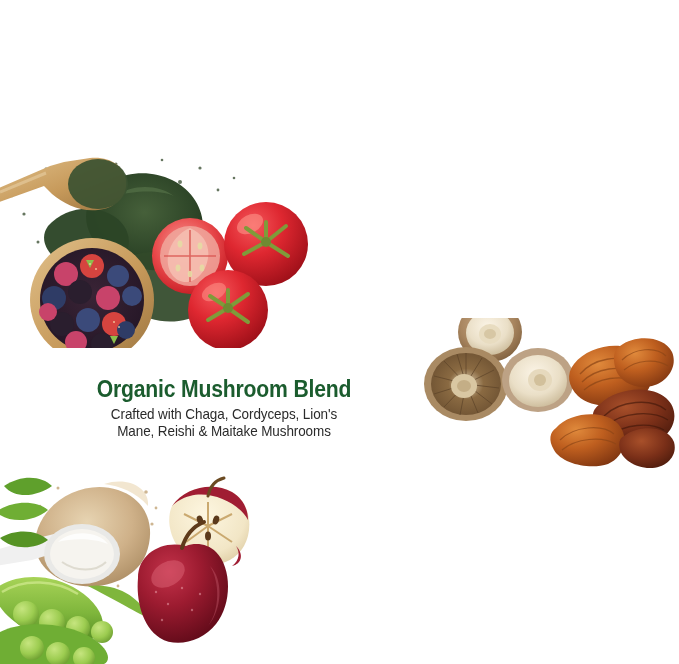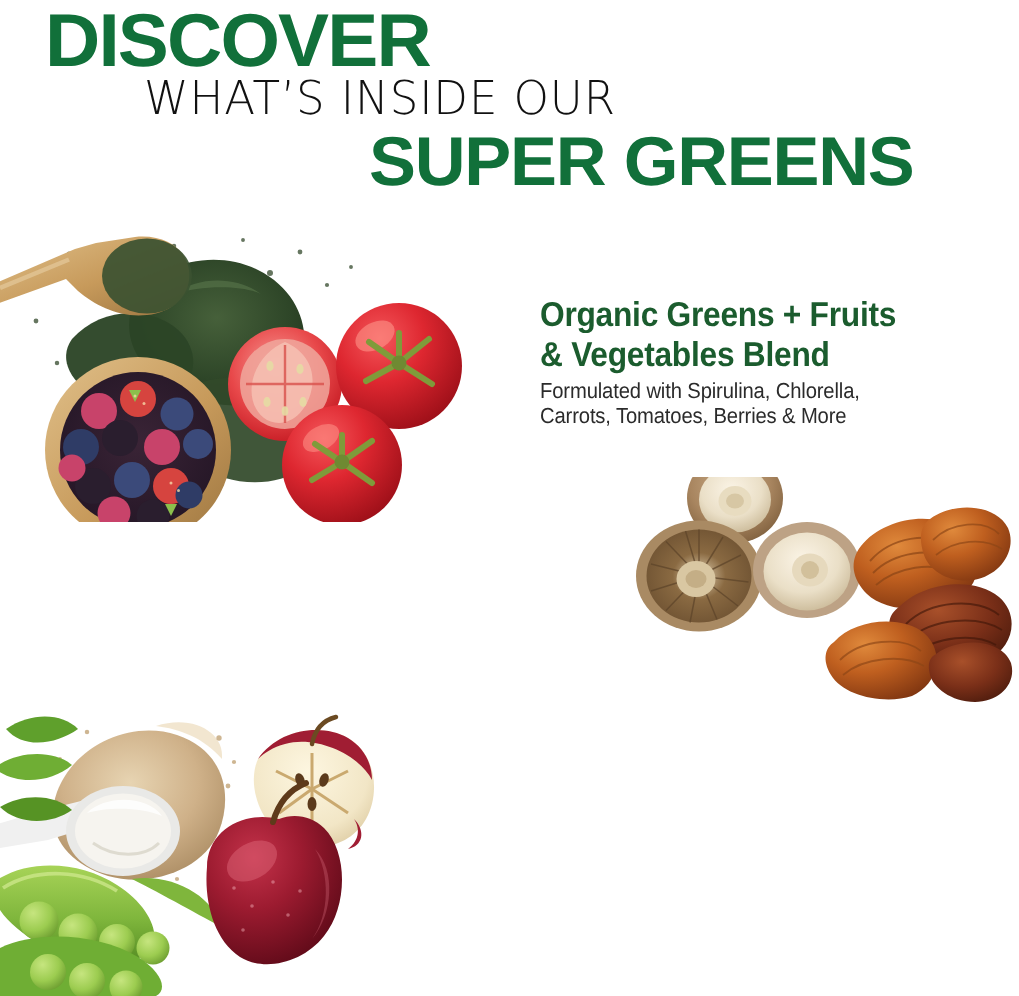--- a/index.html
+++ b/index.html
@@ -110,25 +110,20 @@
   #photo-mushrooms { left: 424px; top: 318px; width: 252px; height: 152px; }
   #photo-prebiotics { left: -4px; top: 462px; width: 268px; height: 202px; }
 
   .ph-svg { display: block; width: 100%; height: 100%; }
 </style>
 </head>
 <body>
 
 <div id="page">
 
-  <div class="headline">
-    <div class="hl-discover">DISCOVER</div>
-    <div class="hl-whats">WHAT’S INSIDE OUR</div>
-    <div class="hl-super">SUPER GREENS</div>
-  </div>
 
   <div class="photo" id="photo-greens">
     <svg class="ph-svg" viewBox="0 0 352 210" xmlns="http://www.w3.org/2000/svg" aria-hidden="true">
       <defs>
         <radialGradient id="gTom" cx="35%" cy="28%" r="78%">
           <stop offset="0%" stop-color="#f4565a"></stop>
           <stop offset="45%" stop-color="#de2730"></stop>
           <stop offset="100%" stop-color="#9c0f18"></stop>
         </radialGradient>
         <radialGradient id="gTomCut" cx="42%" cy="35%" r="72%">
@@ -265,26 +260,20 @@
             <path d="M234 170 L254 156"></path>
           <path d="M234 170 L214 182"></path>
             <path d="M234 170 L254 184"></path>
           <path d="M234 170 L234 152"></path>
         </g>
         <circle cx="234" cy="170" r="5" fill="#6f8a32"></circle>
       </g>
     </svg>
   </div>
 
-  <div class="block" id="block-greens">
-    <div class="blk-title">Organic Greens + Fruits</div>
-    <div class="blk-title">&amp; Vegetables Blend</div>
-    <div class="blk-sub">Formulated with Spirulina, Chlorella,</div>
-    <div class="blk-sub" style="margin-top:0">Carrots, Tomatoes, Berries &amp; More</div>
-  </div>
 
   <div class="photo" id="photo-mushrooms">
     <svg class="ph-svg" viewBox="0 0 252 152" xmlns="http://www.w3.org/2000/svg" aria-hidden="true">
       <defs>
         <radialGradient id="gReishi" cx="35%" cy="30%" r="80%">
           <stop offset="0%" stop-color="#e08a3c"></stop>
           <stop offset="45%" stop-color="#bf5f1f"></stop>
           <stop offset="100%" stop-color="#7d3410"></stop>
         </radialGradient>
         <radialGradient id="gReishiDk" cx="40%" cy="32%" r="78%">
@@ -374,20 +363,25 @@
           <path d="M136 122 C150 108 178 106 190 116"></path>
           <path d="M138 132 C152 120 178 118 192 126"></path>
         </g>
 
         <path d="M200 118 C216 106 244 108 250 124 C254 138 242 150 226 150
                  C210 150 198 140 196 132 C194 124 196 120 200 118 Z" fill="url(#gReishiDk)"></path>
       </g>
     </svg>
   </div>
 
+  <div class="block center-txt" id="block-mushroom">
+    <div class="blk-title ctr">Organic Mushroom Blend</div>
+    <div class="blk-sub ctr">Crafted with Chaga, Cordyceps, Lion's</div>
+    <div class="blk-sub ctr" style="margin-top:0">Mane, Reishi &amp; Maitake Mushrooms</div>
+  </div>
 
   <div class="photo" id="photo-prebiotics">
     <svg class="ph-svg" viewBox="0 0 268 202" xmlns="http://www.w3.org/2000/svg" aria-hidden="true">
       <defs>
         <radialGradient id="gApple" cx="35%" cy="28%" r="78%">
           <stop offset="0%" stop-color="#c4324a"></stop>
           <stop offset="45%" stop-color="#9c1b30"></stop>
           <stop offset="100%" stop-color="#5e0a18"></stop>
         </radialGradient>
         <radialGradient id="gAppleCut" cx="45%" cy="35%" r="72%">

